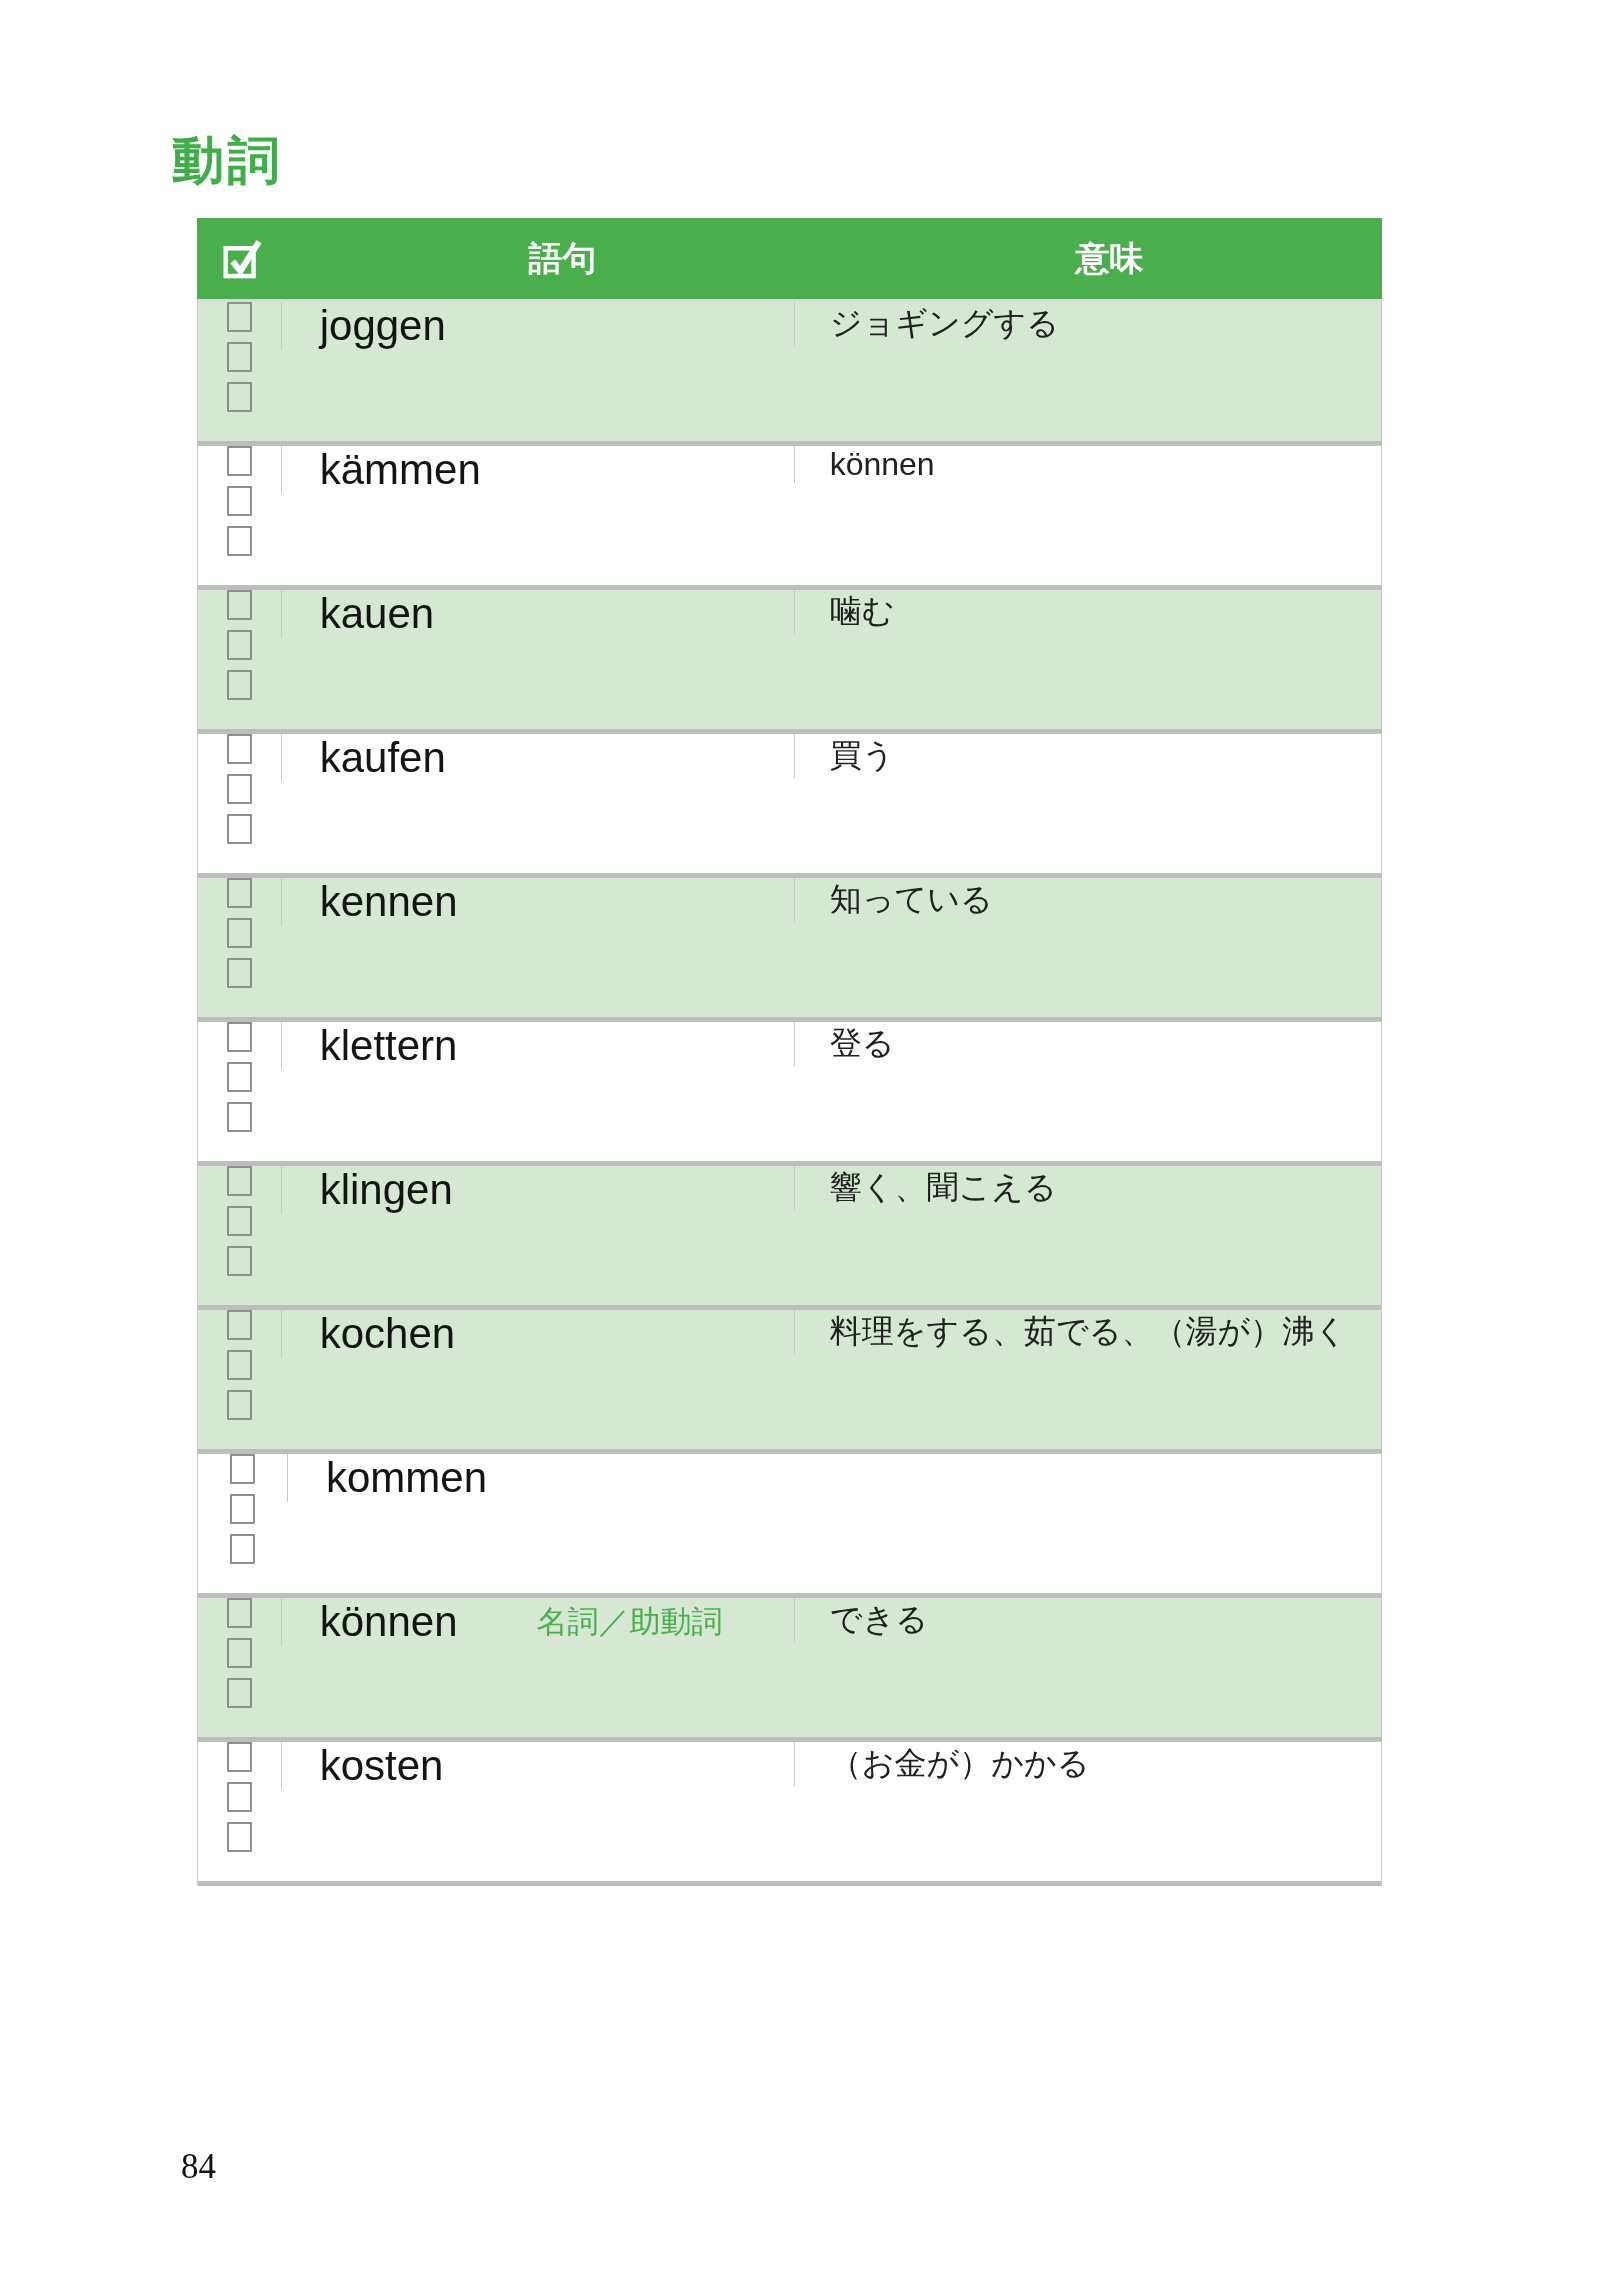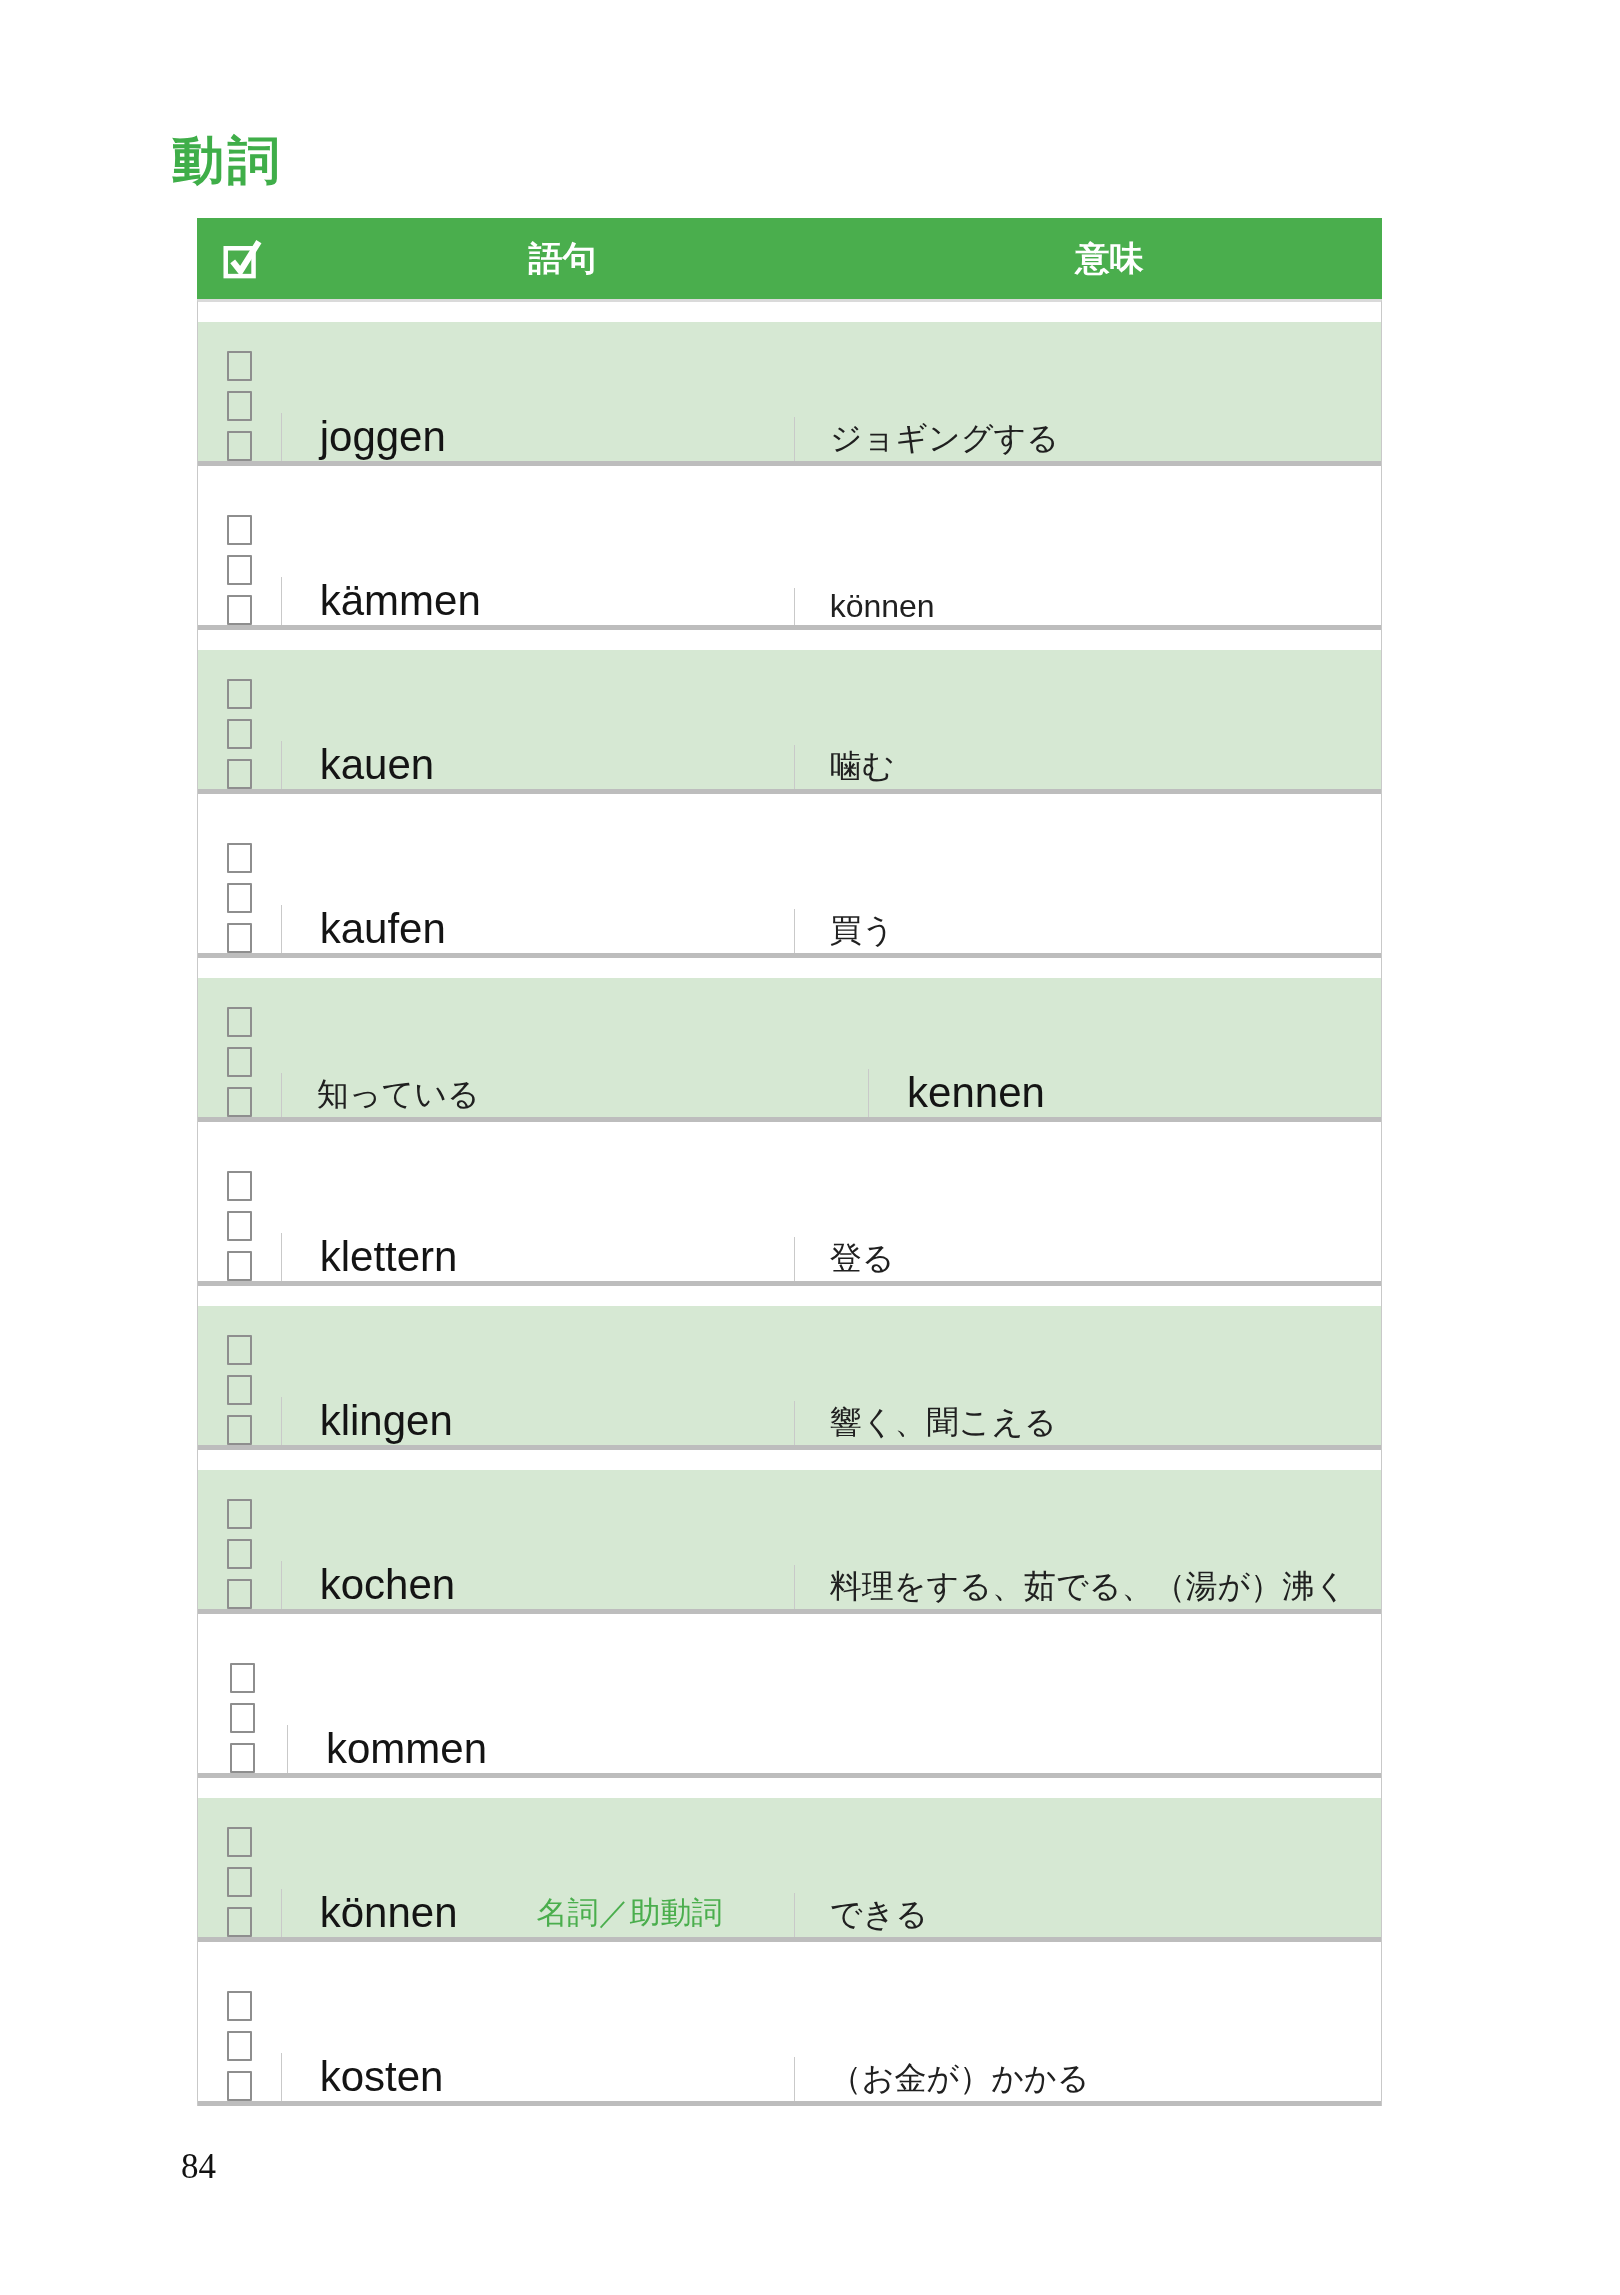--- a/index.html
+++ b/index.html
@@ -21,22 +21,22 @@
     background:var(--header-green,#4AAE4D);color:#ffffff;
   }
   .thead .check-h{width:91px;display:flex;align-items:center;justify-content:center;}
   .thead .word-h{width:549px;text-align:center;font-size:34px;font-weight:700;}
   .thead .mean-h{width:545px;text-align:center;font-size:34px;font-weight:700;}
   .tbody{
     border-left:1.9px solid #C9C9C9;border-right:1.9px solid #C9C9C9;
     border-top:3.7px solid #DADADA;
   }
   .row{
-    height:144px;box-sizing:border-box;display:flex;align-items:flex-end;
-    border-bottom:5.6px solid #BDBDBD;background:#ffffff;margin-top:20px;
+    height:144px;box-sizing:border-box;display:flex;align-items:flex-start;
+    border-bottom:5.6px solid #BDBDBD;background:#ffffff;
   }
   .row.shaded{background:var(--row-green,#D6E8D3);}
   .cell{display:flex;align-items:center;box-sizing:border-box;}
   .check-cell{
     width:89px;flex-direction:column;justify-content:center;gap:10.2px;
   }
   .word-cell{
     width:549px;border-left:1.9px solid #C9C9C9;padding-left:38px;
     font-size:42px;color:#141414;
   }
@@ -131,25 +131,25 @@
           </div>
         <div class="cell mean-cell">買う</div>
       </div>
 
       <div class="row shaded">
         <div class="cell check-cell">
           <span class="cb"></span>
           <span class="cb"></span>
           <span class="cb"></span>
         </div>
+        <div class="cell word-cell">
+            <span>kennen</span>
+            <span class="annot"></span>
+          </div>
         <div class="cell mean-cell">知っている</div>
-        <div class="cell word-cell">
-            <span>kennen</span>
-            <span class="annot"></span>
-          </div>
       </div>
 
       <div class="row">
         <div class="cell check-cell">
           <span class="cb"></span>
           <span class="cb"></span>
           <span class="cb"></span>
         </div>
         <div class="cell word-cell">
             <span>klettern</span>

